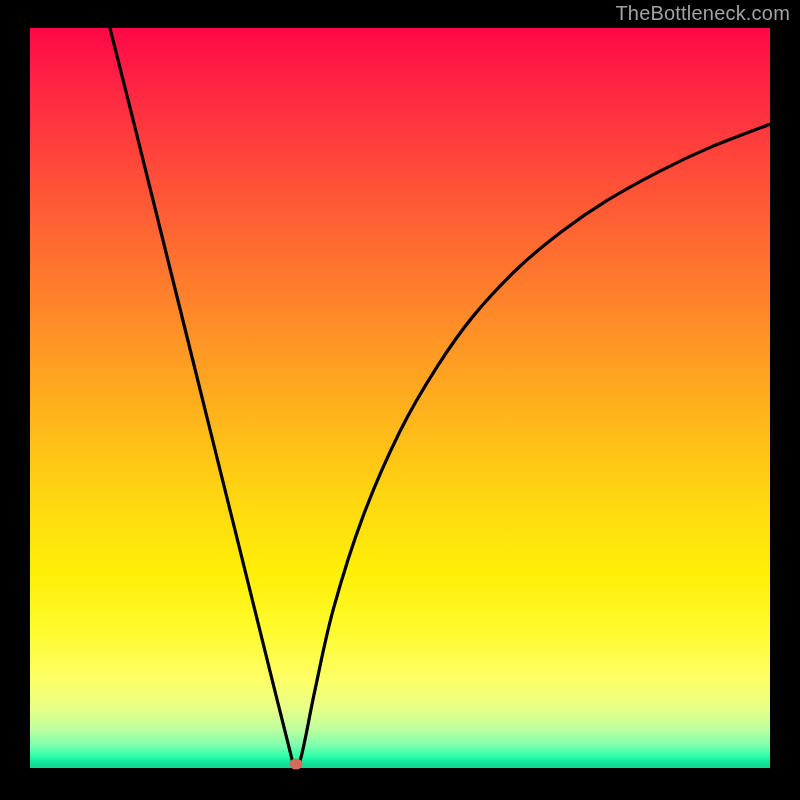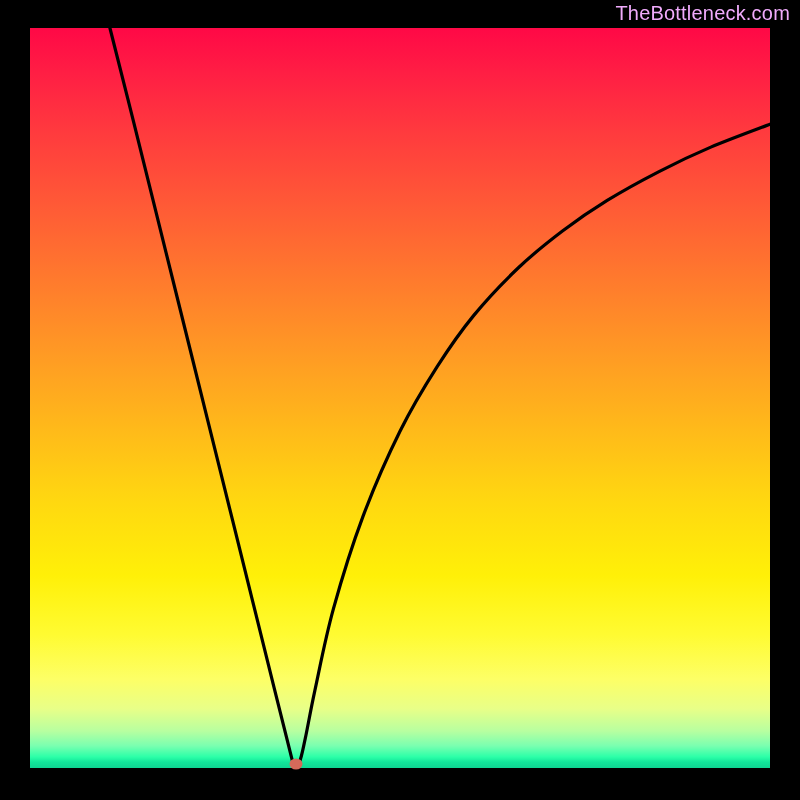--- a/index.html
+++ b/index.html
@@ -13,21 +13,21 @@
   .frame {
     width: 800px;
     height: 800px;
     background: #000;
     position: relative;
   }
   .watermark {
     position: absolute;
     top: 2px;
     right: 10px;
-    color: #f0abfc;
+    color: #a3a3a3;
     font-size: 20px;
     font-weight: 500;
     letter-spacing: 0.2px;
     z-index: 10;
   }
   .plot-outer {
     position: absolute;
     left: 30px;
     top: 28px;
     width: 740px;

